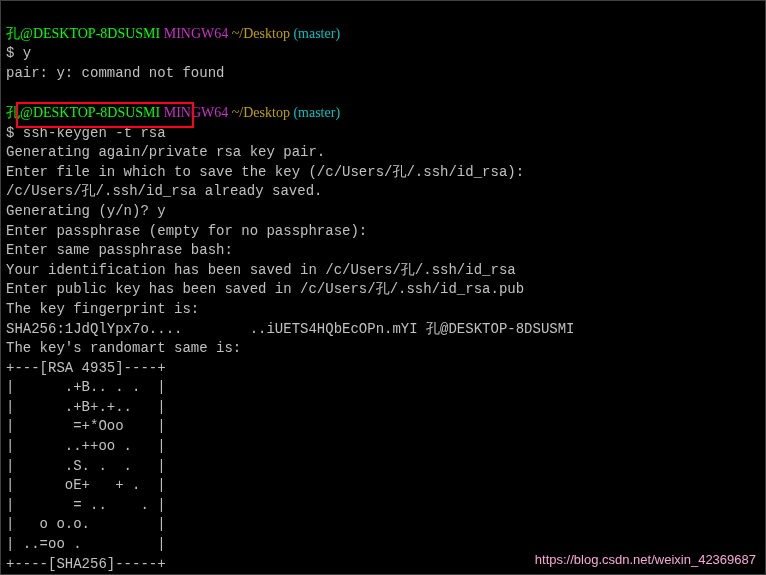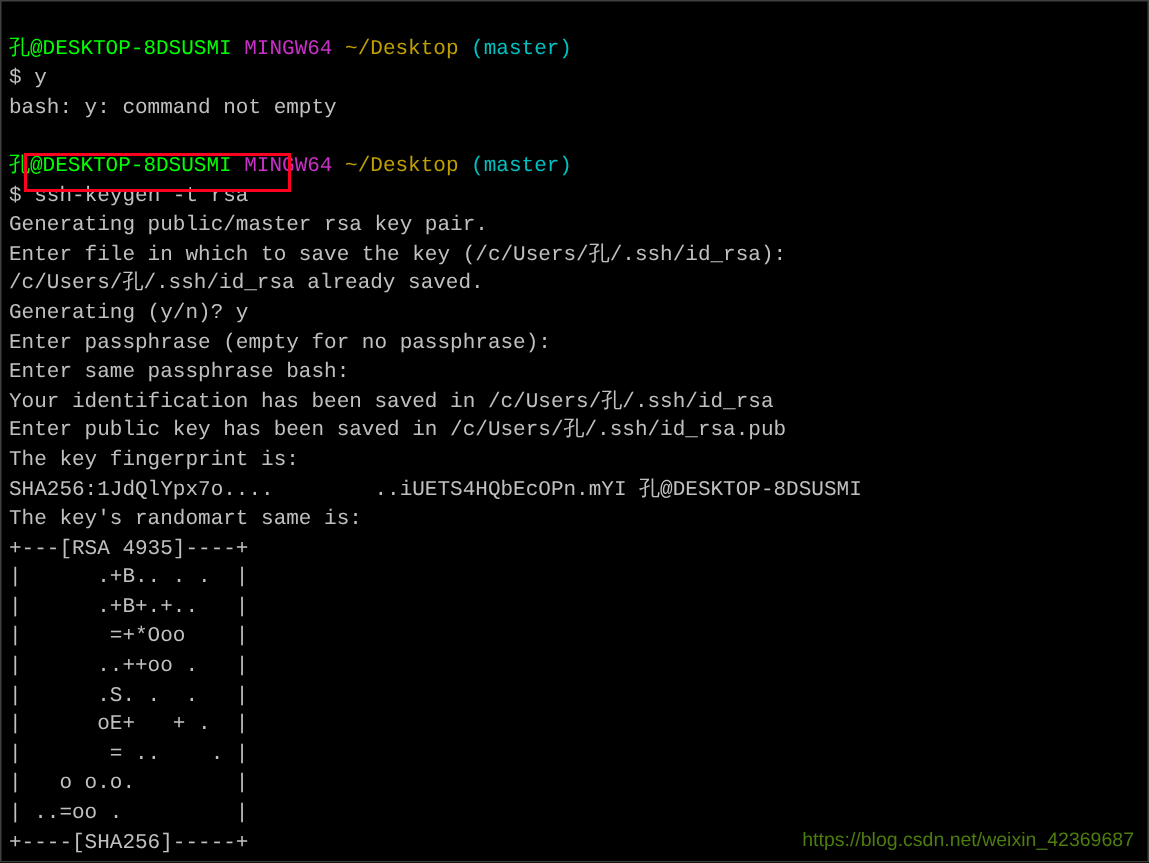--- a/index.html
+++ b/index.html
@@ -30,43 +30,43 @@
     left: 16px;
     top: 102px;
     width: 174px;
     height: 22px;
     pointer-events: none;
   }
   .watermark {
     position: absolute;
     right: 10px;
     bottom: 6px;
-    color: #4d7c0f;
+    color: #f9a8d4;
     font-family: Arial, sans-serif;
     font-size: 13px;
   }
-  .prompt-line { display: inline; }
+  .prompt-line { display: inline; font-family: Liberation Serif, serif; }
   .border {
     position: absolute;
     left:0; top:0; right:0; bottom:0;
     border: 1px solid #404040;
     pointer-events: none;
   }
 </style>
 </head>
 <body>
 
 <div class="terminal">
 <span class="prompt-line"><span class="green">孔@DESKTOP-8DSUSMI</span> <span class="magenta">MINGW64</span> <span class="yellow">~/Desktop</span> <span class="cyan">(master)</span></span>
 <span class="white">$</span> <span class="white">y</span>
-<span class="white">bash: y: command not empty</span>
+<span class="white">pair: y: command not found</span>
 
 <span class="prompt-line"><span class="green">孔@DESKTOP-8DSUSMI</span> <span class="magenta">MINGW64</span> <span class="yellow">~/Desktop</span> <span class="cyan">(master)</span></span>
 <span class="white">$</span> <span class="white">ssh-keygen -t rsa</span>
-<span class="white">Generating public/master rsa key pair.</span>
+<span class="white">Generating again/private rsa key pair.</span>
 <span class="white">Enter file in which to save the key (/c/Users/孔/.ssh/id_rsa):</span>
 <span class="white">/c/Users/孔/.ssh/id_rsa already saved.</span>
 <span class="white">Generating (y/n)? y</span>
 <span class="white">Enter passphrase (empty for no passphrase):</span>
 <span class="white">Enter same passphrase bash:</span>
 <span class="white">Your identification has been saved in /c/Users/孔/.ssh/id_rsa</span>
 <span class="white">Enter public key has been saved in /c/Users/孔/.ssh/id_rsa.pub</span>
 <span class="white">The key fingerprint is:</span>
 <span class="white">SHA256:1JdQlYpx7o....        ..iUETS4HQbEcOPn.mYI 孔@DESKTOP-8DSUSMI</span>
 <span class="white">The key's randomart same is:</span>

